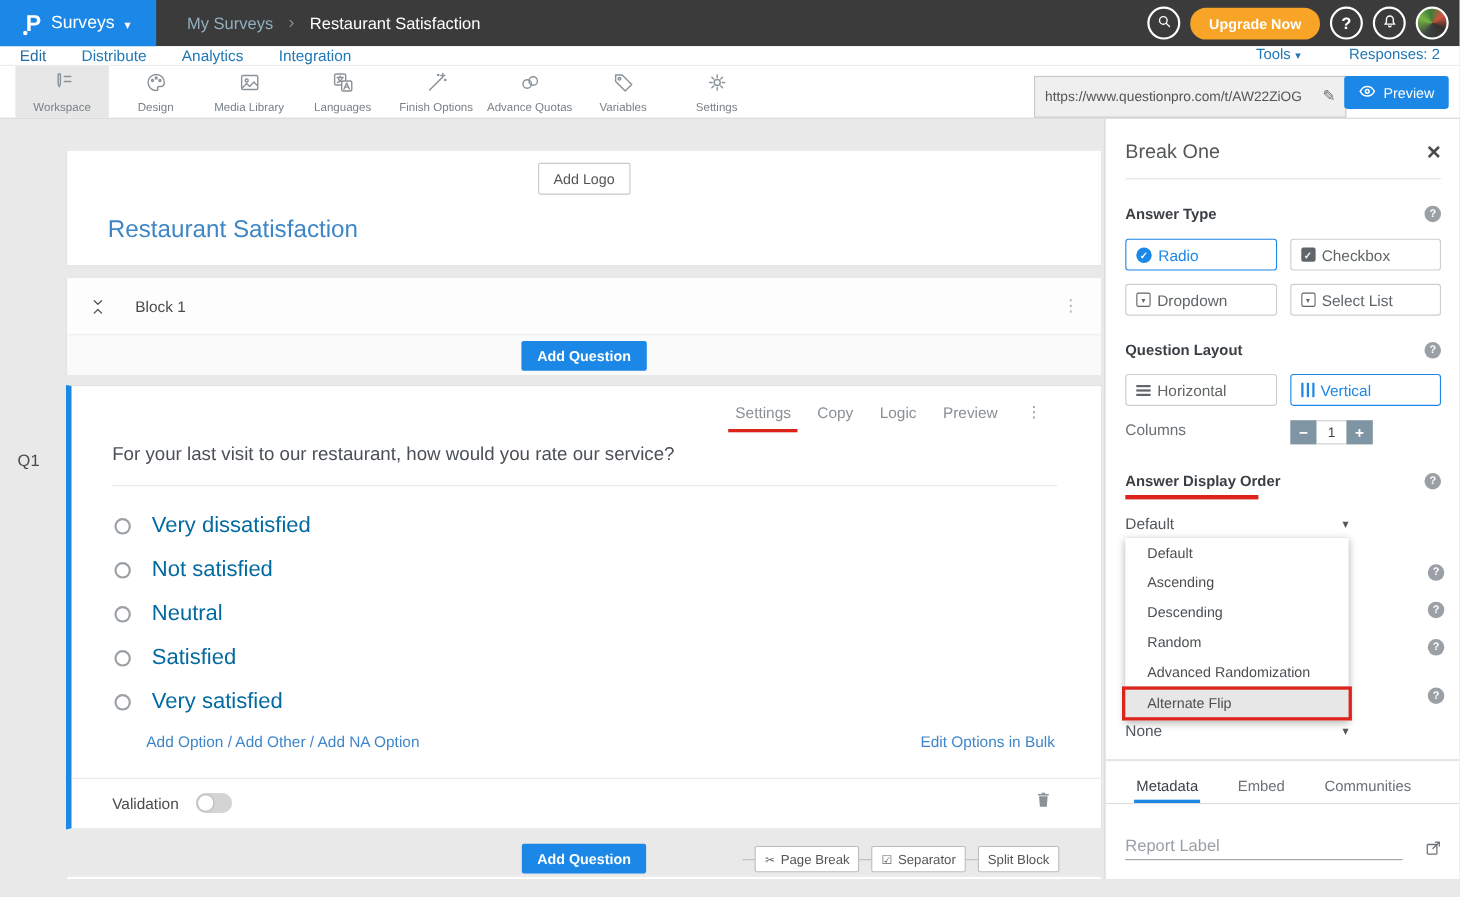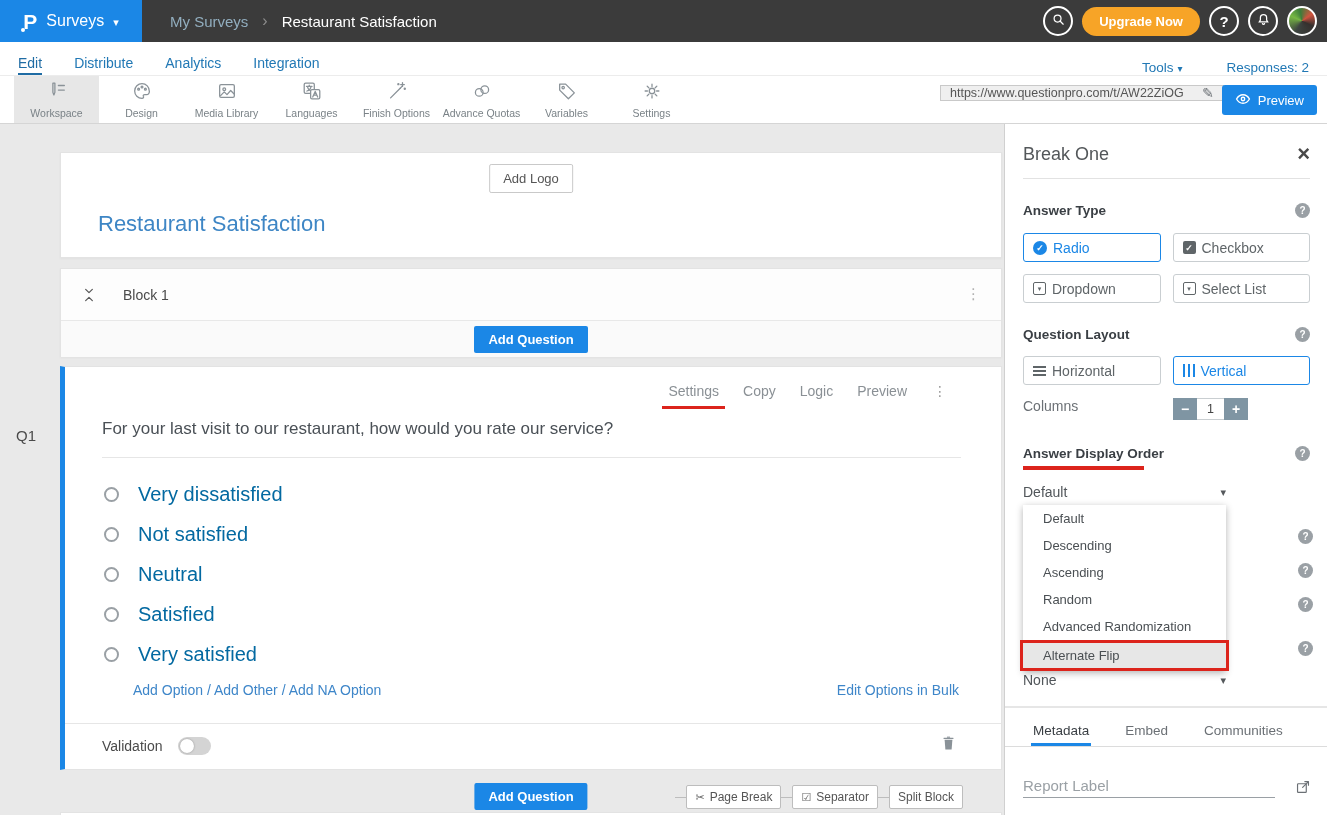--- a/index.html
+++ b/index.html
@@ -19,34 +19,34 @@
   .bc-sep{color:#8d8d8d;font-size:16px}
   .bc-current{color:#fff}
   .topbar-right{margin-left:auto;display:flex;align-items:center;gap:9px;padding-right:10px}
   .circle-btn{width:30px;height:30px;border-radius:50%;border:2px solid #fff;display:flex;align-items:center;justify-content:center;cursor:pointer;background:transparent;color:#fff}
   .circle-btn svg{width:15px;height:15px;stroke:#fff;fill:none;stroke-width:2;stroke-linecap:round}
   .help-glyph{font-size:15px;font-weight:700}
   .upgrade{background:#f7a427;color:#fff;font-weight:700;font-size:13px;padding:7px 17px;border-radius:15px;border:none;cursor:pointer}
   .avatar{width:30px;height:30px;border-radius:50%;border:2px solid #fff;background:conic-gradient(from 210deg,#3d4440 0deg,#77b843 85deg,#3c7d3a 140deg,#d1543f 205deg,#35302e 265deg,#3d4440 360deg);cursor:pointer}
 
   
-  .navrow{height:34px;background:#fff;display:flex;align-items:flex-end;padding:0 18px;font-size:14px;border-bottom:1px solid #ececec}
+  .navrow{height:18px;background:#fff;display:flex;align-items:flex-start;padding:0 18px;font-size:14px;border-bottom:1px solid #ececec}
   .navtabs{display:flex;gap:32px}
   .navtab{color:#2178b5;cursor:pointer;padding-bottom:2px}
   .navtab.active{border-bottom:2px solid #1f6ca4;color:#1f6ca4}
   .nav-right{margin-left:auto;display:flex;align-items:center;gap:44px;color:#2178b5;font-size:13.5px}
   .nav-right .caret{font-size:10px;margin-left:4px}
   .nav-item{cursor:pointer}
 
   
   .toolbar{height:48px;background:#fff;border-bottom:1px solid #d5d5d5;display:flex;align-items:stretch;padding-left:14px;position:relative}
   .tool{width:85px;display:flex;flex-direction:column;align-items:center;justify-content:center;gap:3px;color:#7a8287;font-size:10.5px;cursor:pointer}
   .tool.active{background:#e7e7e7}
   .tool svg{width:22px;height:22px;stroke:#8a9298;fill:none;stroke-width:1.4;stroke-linecap:round;stroke-linejoin:round}
-  .urlbox{position:absolute;right:103px;top:9px;width:284px;height:16px;background:#efefef;border:1px solid #c9c9c9;display:flex;align-items:center;padding:0 9px;gap:6px}
+  .urlbox{position:absolute;right:103px;top:9px;width:284px;height:38px;background:#efefef;border:1px solid #c9c9c9;display:flex;align-items:center;padding:0 9px;gap:6px}
   .urlbox input{flex:1;border:none;background:transparent;font-family:"Liberation Sans",sans-serif;font-size:12.5px;color:#555;outline:none;min-width:0}
   .url-pencil{color:#6b7075;font-size:14px;cursor:pointer}
   .preview-btn{position:absolute;right:10px;top:9px;height:30px;background:#1b87e6;color:#fff;border:none;border-radius:3px;display:flex;align-items:center;gap:7px;padding:0 13px;font-size:13px;cursor:pointer}
   .preview-btn svg{width:16px;height:12px;stroke:#fff;fill:none;stroke-width:1.6}
 
   
   .workarea{position:relative;height:691px;overflow:hidden}
   .q1-label{position:absolute;left:16px;top:303px;font-size:15px;color:#4a4a4a}
   .canvas{position:absolute;left:60px;top:0;width:942px;height:691px}
   .card{background:#fff;border:1px solid #e3e3e3;box-shadow:0 1px 2px rgba(0,0,0,.04)}
@@ -425,22 +425,22 @@
           <span class="help-dot">?</span>
         </div>
         <div class="red-bar"></div>
         <div class="select-row">
           <span>Default</span>
           <span class="sel-caret">▾</span>
         </div>
 
         <div class="menu">
           <div class="menu-item">Default</div>
+          <div class="menu-item">Ascending</div>
           <div class="menu-item">Descending</div>
-          <div class="menu-item">Ascending</div>
           <div class="menu-item">Random</div>
           <div class="menu-item">Advanced Randomization</div>
           <div class="menu-item highlight">Alternate Flip</div>
         </div>
 
         <span class="help-dot fhelp" style="top:405px">?</span>
         <span class="help-dot fhelp" style="top:439px">?</span>
         <span class="help-dot fhelp" style="top:473px">?</span>
         <span class="help-dot fhelp" style="top:517px">?</span>
 

